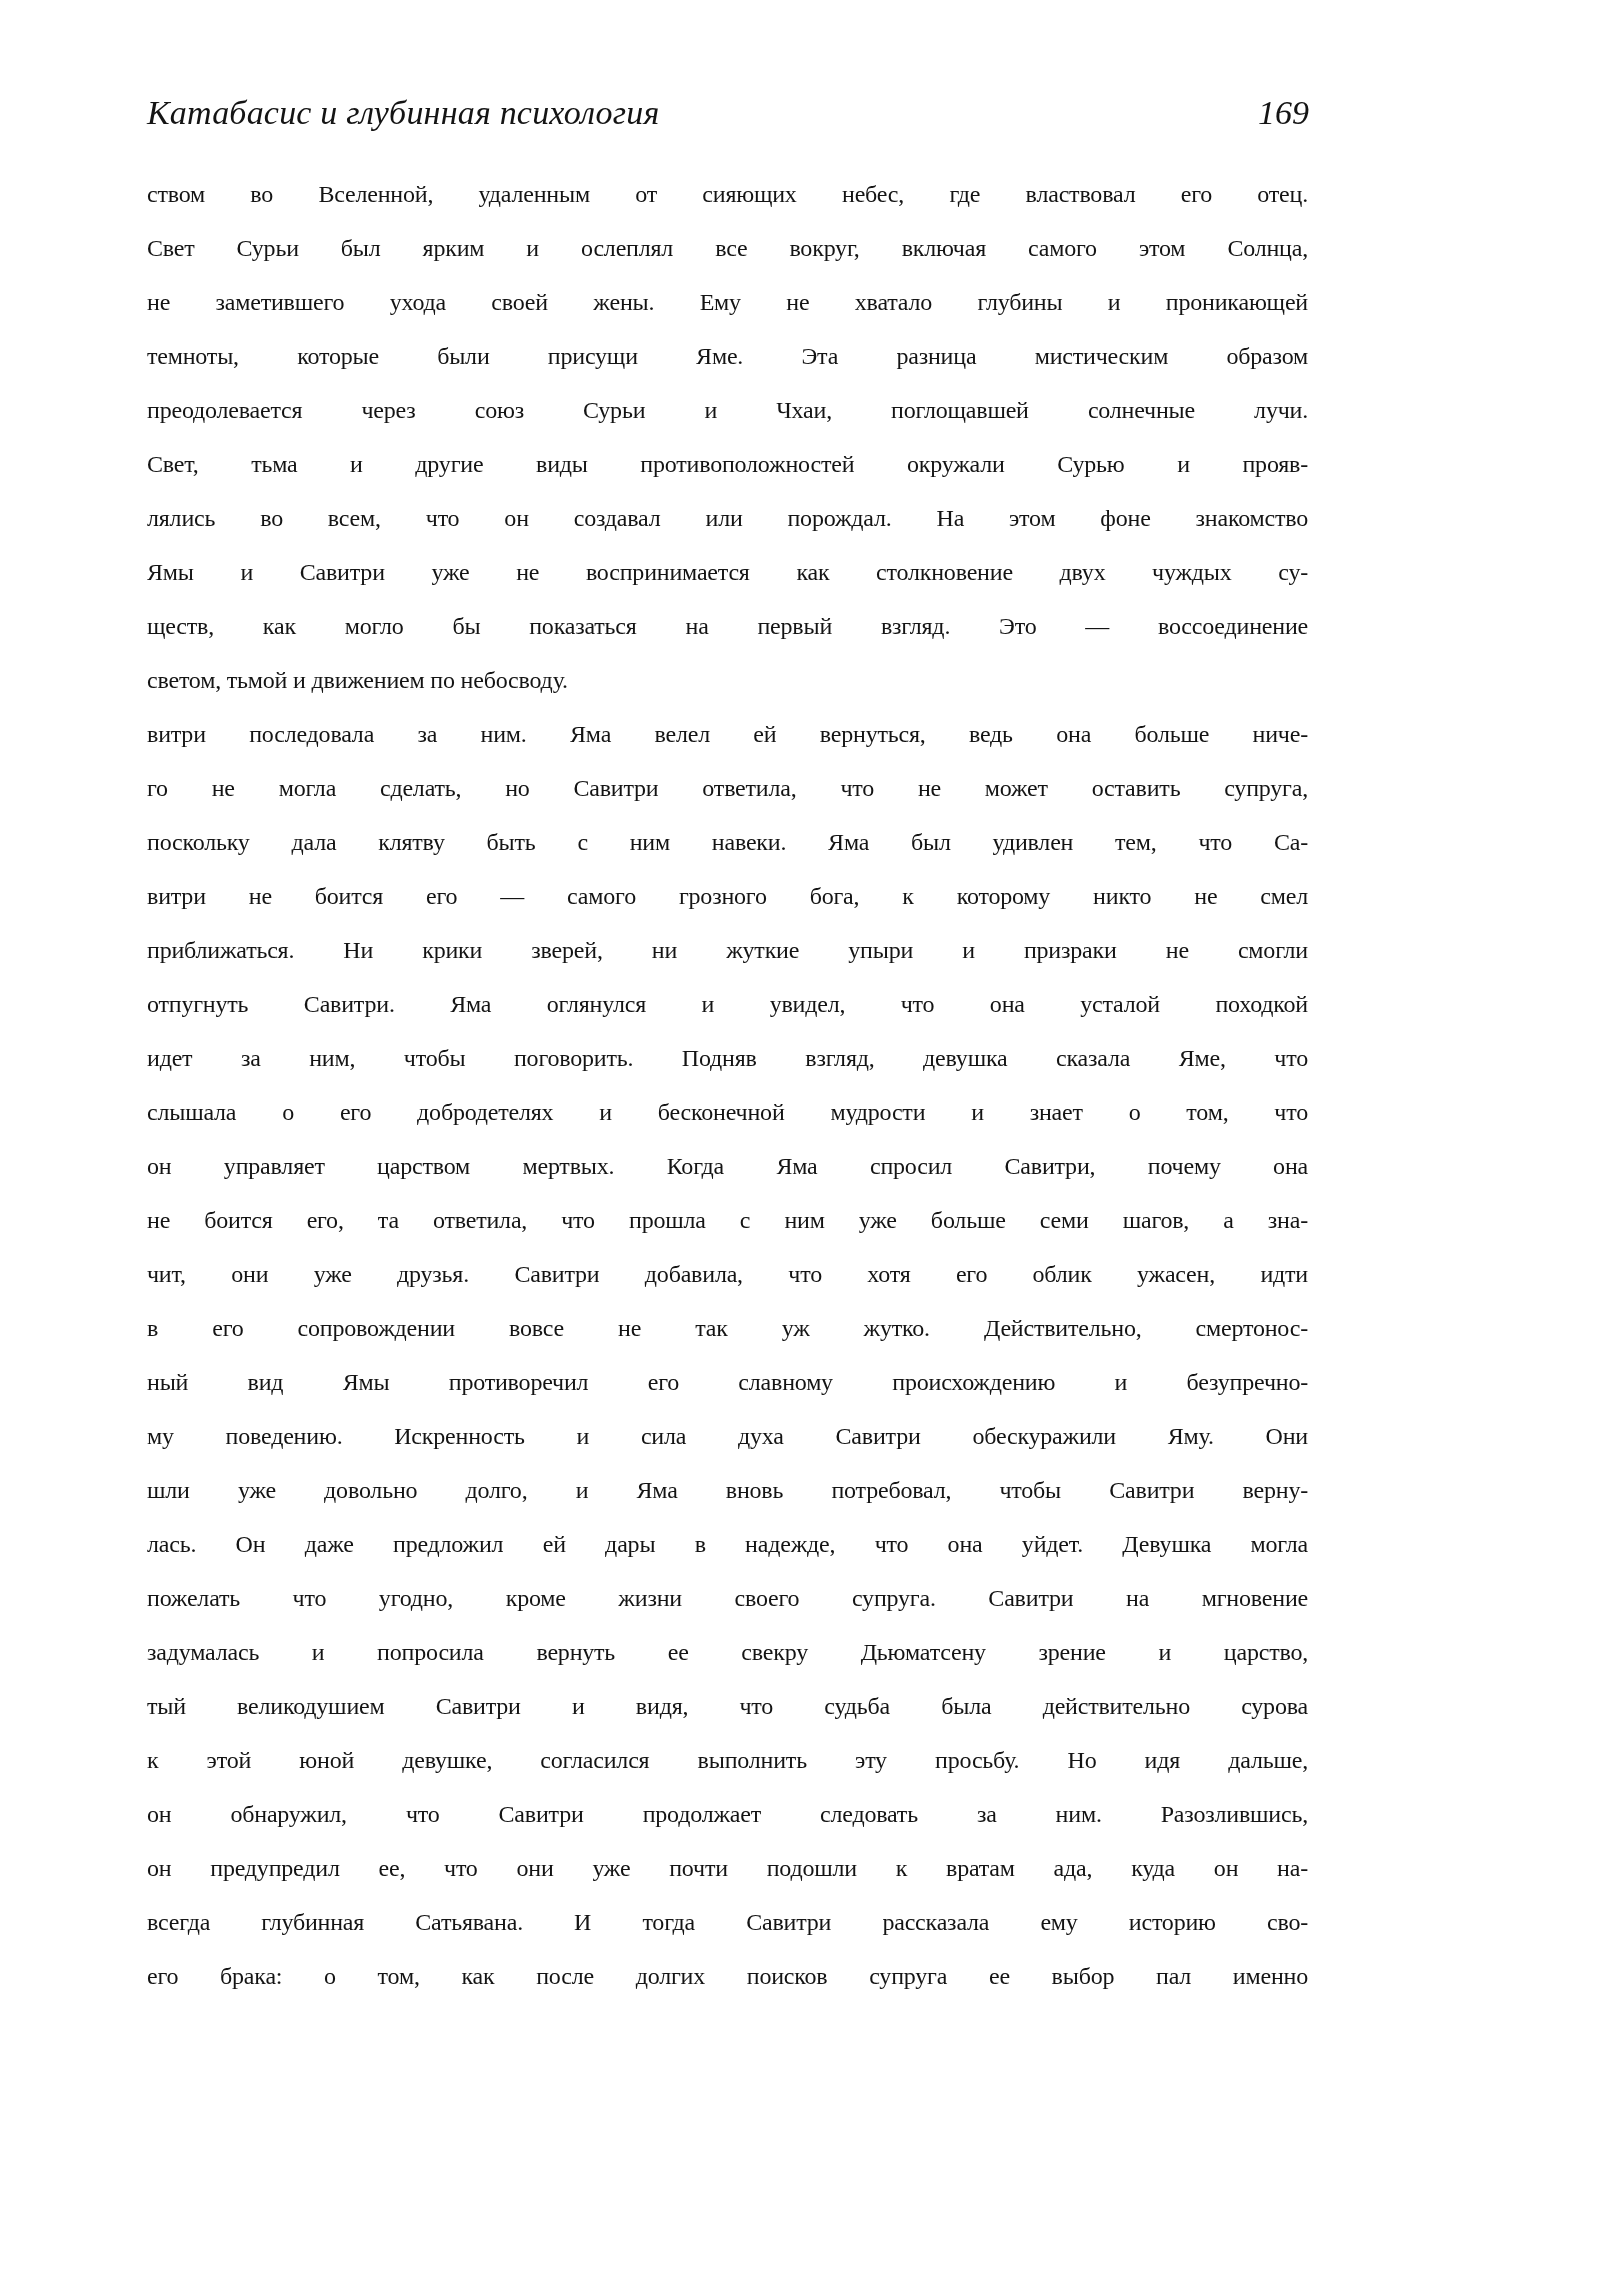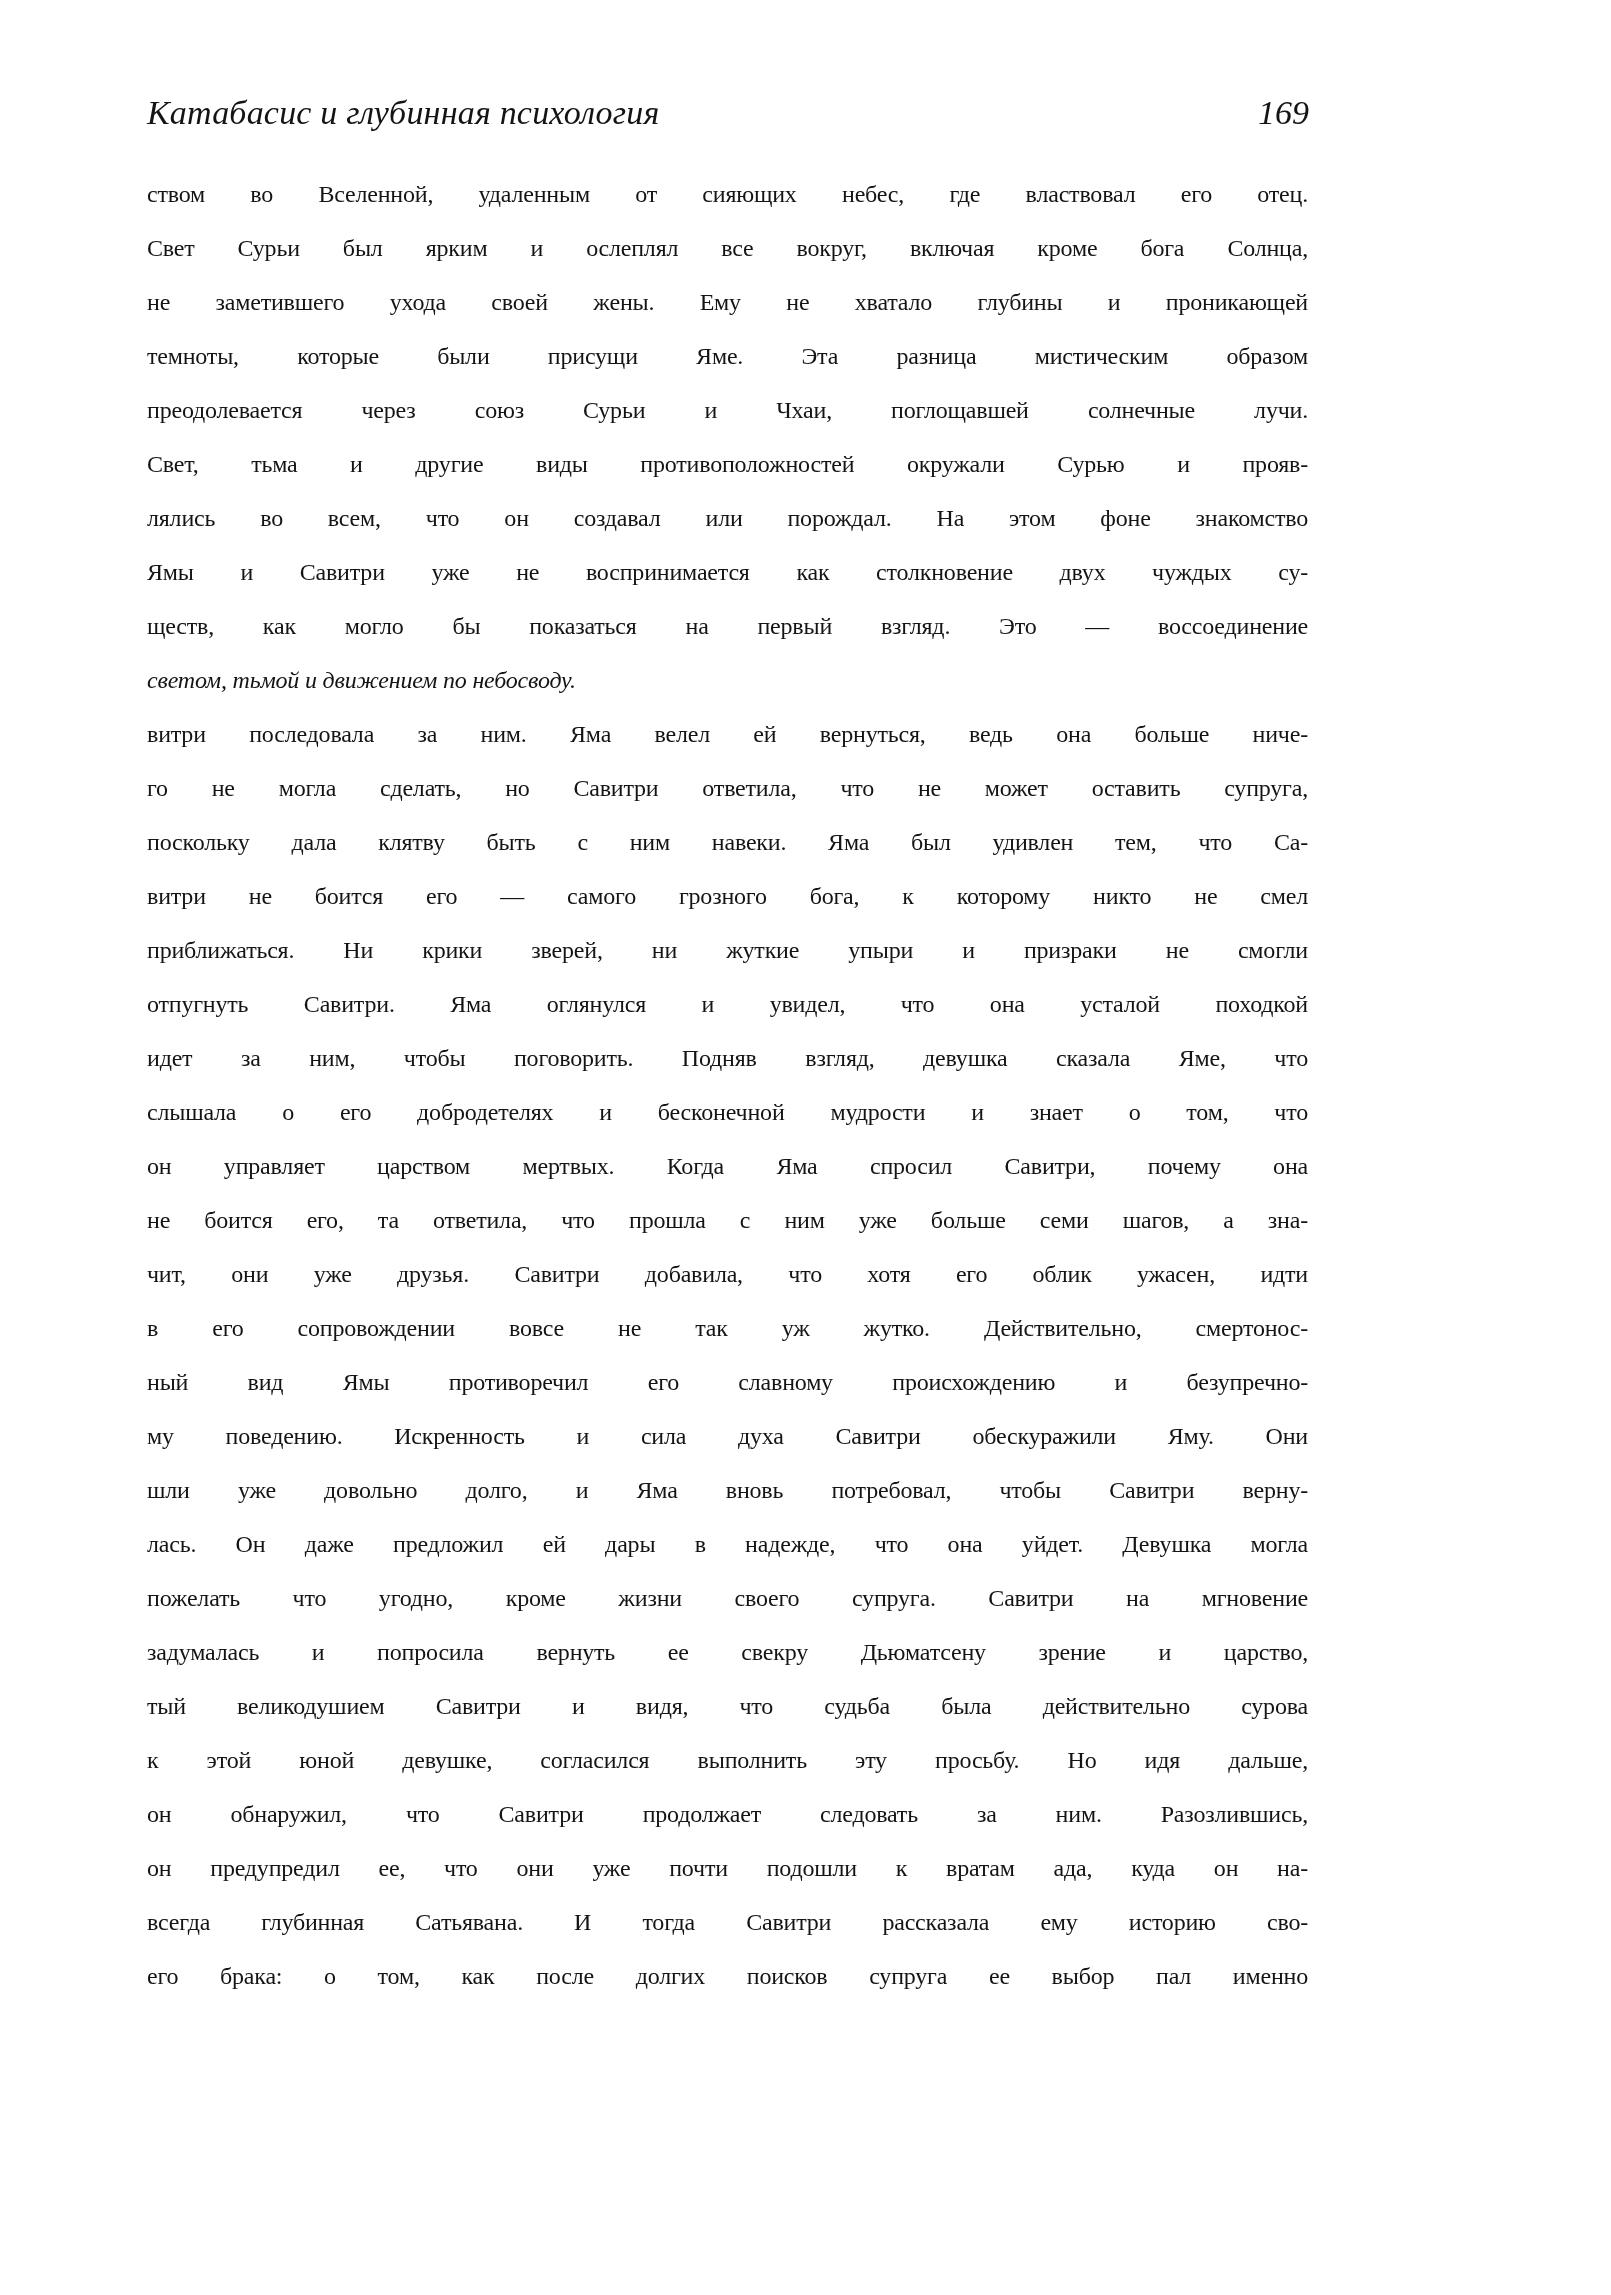--- a/index.html
+++ b/index.html
@@ -40,41 +40,40 @@
     letter-spacing: -0.2px;
   }
   .paragraph { margin: 0; padding: 0; }
   .line {
     text-align: justify;
     text-align-last: justify;
     min-height: 54px;
   }
   .para-end {
     text-align-last: left;
-    font-style: italic;
   }
   .indent {
     text-indent: 64px;
   }
 </style>
 </head>
 <body>
 
 <div class="page">
 
   <header class="page-header">
     <span class="running-title">Катабасис и глубинная психология</span>
     <span class="page-number">169</span>
   </header>
 
   <main class="page-body">
 
     <section class="paragraph">
       <div class="line">ством во Вселенной, удаленным от сияющих небес, где властвовал его отец.</div>
-      <div class="line">Свет Сурьи был ярким и ослеплял все вокруг, включая кроме бога Солнца,</div>
+      <div class="line">Свет Сурьи был ярким и ослеплял все вокруг, включая самого этом Солнца,</div>
       <div class="line">не заметившего ухода своей жены. Ему не хватало глубины и проникающей</div>
       <div class="line">темноты, которые были присущи Яме. Эта разница мистическим образом</div>
       <div class="line">преодолевается через союз Сурьи и Чхаи, поглощавшей солнечные лучи.</div>
       <div class="line">Свет, тьма и другие виды противоположностей окружали Сурью и прояв-</div>
       <div class="line">лялись во всем, что он создавал или порождал. На этом фоне знакомство</div>
       <div class="line">Ямы и Савитри уже не воспринимается как столкновение двух чуждых су-</div>
       <div class="line">ществ, как могло бы показаться на первый взгляд. Это — воссоединение</div>
       <div class="line para-end">светом, тьмой и движением по небосводу.</div>
     </section>
 

